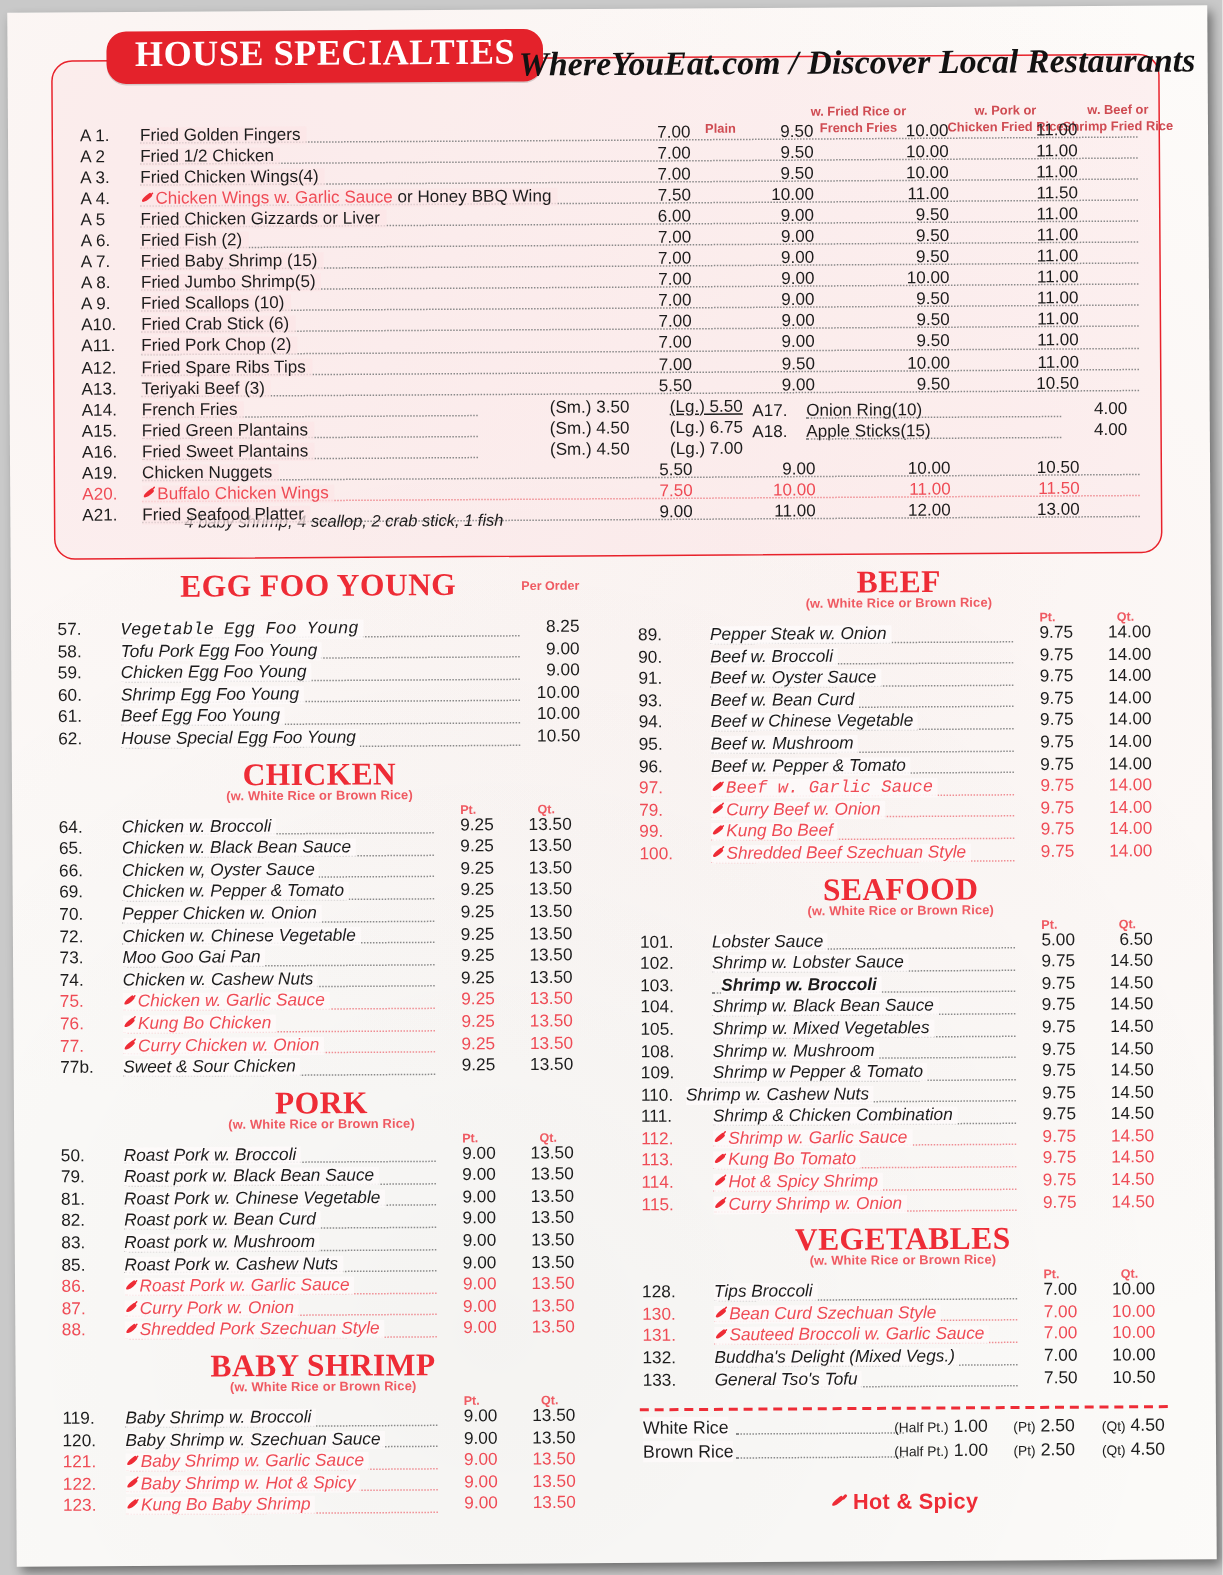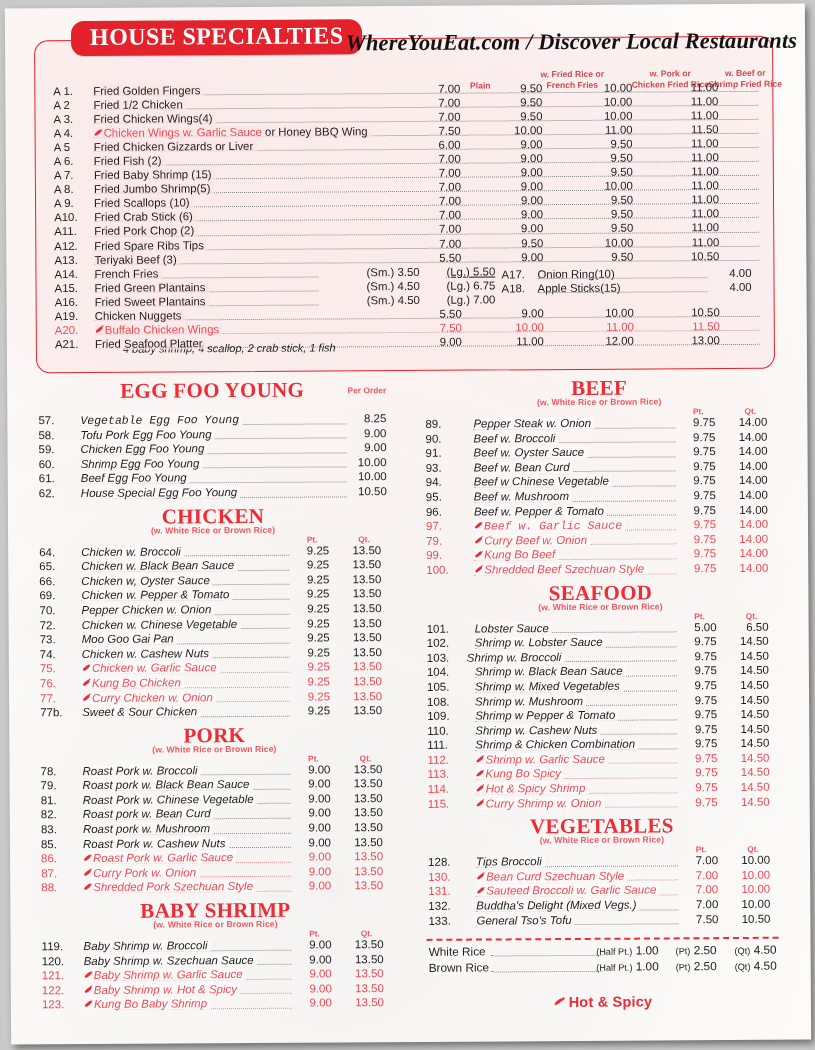--- a/index.html
+++ b/index.html
@@ -480,21 +480,21 @@
       </div>
       <div class="sec">
         <div class="sec-title">PORK</div>
         <div class="sec-sub">(w. White Rice or Brown Rice)</div>
         <div class="heads">
           <div class="h" style="left:258px;width:34px;">Pt.</div>
           <div class="h" style="left:310px;width:34px;">Qt.</div>
         </div>
         <div class="row">
           <span class="rdots" style="left:44px;right:100px;"></span>
-          <span class="rno">78.</span>
+          <span class="rno">50.</span>
           <span class="rnm" style="left:44px;"><span style="background:rgba(253,250,249,.9);padding-right:3px"><i>Roast Pork w. Broccoli</i></span></span>
           <span class="c1" style="left:258px;width:34px;">9.00</span>
           <span class="c2" style="left:310px;width:34px;">13.50</span>
         </div>
         <div class="row">
           <span class="rdots" style="left:44px;right:100px;"></span>
           <span class="rno">79.</span>
           <span class="rnm" style="left:44px;"><span style="background:rgba(253,250,249,.9);padding-right:3px"><i>Roast pork w. Black Bean Sauce</i></span></span>
           <span class="c1" style="left:258px;width:34px;">9.00</span>
           <span class="c2" style="left:310px;width:34px;">13.50</span>
@@ -697,21 +697,21 @@
         <div class="row">
           <span class="rdots" style="left:50px;right:100px;"></span>
           <span class="rno">102.</span>
           <span class="rnm" style="left:50px;"><span style="background:rgba(253,250,249,.9);padding-right:3px"><i>Shrimp w. Lobster Sauce</i></span></span>
           <span class="c1" style="left:258px;width:34px;">9.75</span>
           <span class="c2" style="left:310px;width:34px;">14.50</span>
         </div>
         <div class="row">
           <span class="rdots" style="left:50px;right:100px;"></span>
           <span class="rno">103.</span>
-          <span class="rnm" style="left:42px;"><span style="background:rgba(253,250,249,.9);padding-right:3px"><i>Shrimp w. Broccoli</i></span></span>
+          <span class="rnm" style="left:56px;font-weight:bold;"><span style="background:rgba(253,250,249,.9);padding-right:3px"><i>Shrimp w. Broccoli</i></span></span>
           <span class="c1" style="left:258px;width:34px;">9.75</span>
           <span class="c2" style="left:310px;width:34px;">14.50</span>
         </div>
         <div class="row">
           <span class="rdots" style="left:50px;right:100px;"></span>
           <span class="rno">104.</span>
           <span class="rnm" style="left:50px;"><span style="background:rgba(253,250,249,.9);padding-right:3px"><i>Shrimp w. Black Bean Sauce</i></span></span>
           <span class="c1" style="left:258px;width:34px;">9.75</span>
           <span class="c2" style="left:310px;width:34px;">14.50</span>
         </div>
@@ -732,42 +732,42 @@
         <div class="row">
           <span class="rdots" style="left:50px;right:100px;"></span>
           <span class="rno">109.</span>
           <span class="rnm" style="left:50px;"><span style="background:rgba(253,250,249,.9);padding-right:3px"><i>Shrimp w Pepper &amp; Tomato</i></span></span>
           <span class="c1" style="left:258px;width:34px;">9.75</span>
           <span class="c2" style="left:310px;width:34px;">14.50</span>
         </div>
         <div class="row">
           <span class="rdots" style="left:50px;right:100px;"></span>
           <span class="rno">110.</span>
-          <span class="rnm" style="left:50px;text-align:center;"><span style="background:rgba(253,250,249,.9);padding-right:3px"><i>Shrimp w. Cashew Nuts</i></span></span>
+          <span class="rnm" style="left:32px;text-align:center;"><span style="background:rgba(253,250,249,.9);padding-right:3px"><i>Shrimp w. Cashew Nuts</i></span></span>
           <span class="c1" style="left:258px;width:34px;">9.75</span>
           <span class="c2" style="left:310px;width:34px;">14.50</span>
         </div>
         <div class="row">
           <span class="rdots" style="left:50px;right:100px;"></span>
           <span class="rno">111.</span>
           <span class="rnm" style="left:50px;"><span style="background:rgba(253,250,249,.9);padding-right:3px"><i>Shrimp &amp; Chicken Combination</i></span></span>
           <span class="c1" style="left:258px;width:34px;">9.75</span>
           <span class="c2" style="left:310px;width:34px;">14.50</span>
         </div>
         <div class="row red">
           <span class="rdots" style="left:50px;right:100px;"></span>
           <span class="rno">112.</span>
           <span class="rnm" style="left:50px;"><span style="background:rgba(253,250,249,.9);padding-right:3px"><span class="chili"></span><i>Shrimp w. Garlic Sauce</i></span></span>
           <span class="c1" style="left:258px;width:34px;">9.75</span>
           <span class="c2" style="left:310px;width:34px;">14.50</span>
         </div>
         <div class="row red">
           <span class="rdots" style="left:50px;right:100px;"></span>
           <span class="rno">113.</span>
-          <span class="rnm" style="left:50px;"><span style="background:rgba(253,250,249,.9);padding-right:3px"><span class="chili"></span><i>Kung Bo Spicy</i></span></span>
+          <span class="rnm" style="left:50px;"><span style="background:rgba(253,250,249,.9);padding-right:3px"><span class="chili"></span><i>Kung Bo Tomato</i></span></span>
           <span class="c1" style="left:258px;width:34px;">9.75</span>
           <span class="c2" style="left:310px;width:34px;">14.50</span>
         </div>
         <div class="row red">
           <span class="rdots" style="left:50px;right:100px;"></span>
           <span class="rno">114.</span>
           <span class="rnm" style="left:50px;"><span style="background:rgba(253,250,249,.9);padding-right:3px"><span class="chili"></span><i>Hot &amp; Spicy Shrimp</i></span></span>
           <span class="c1" style="left:258px;width:34px;">9.75</span>
           <span class="c2" style="left:310px;width:34px;">14.50</span>
         </div>

